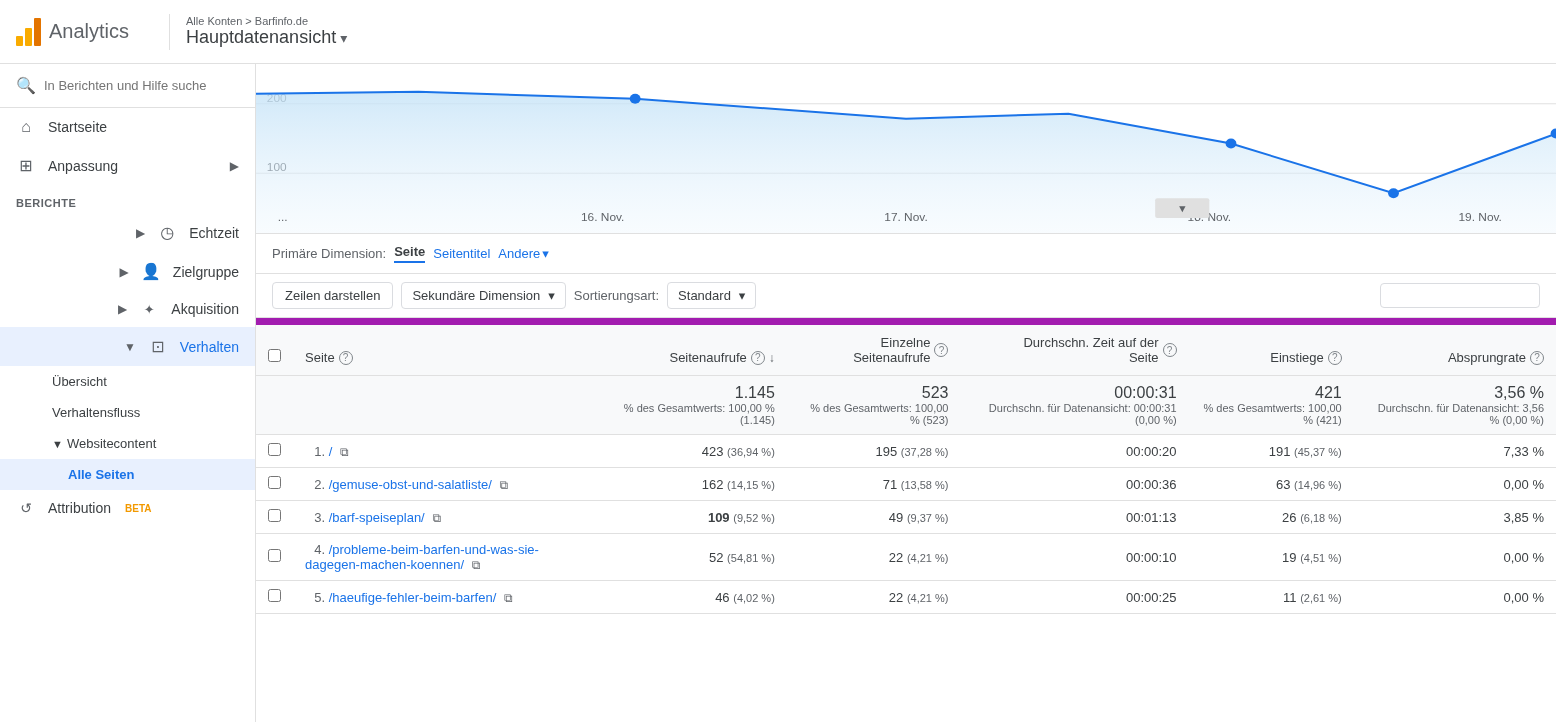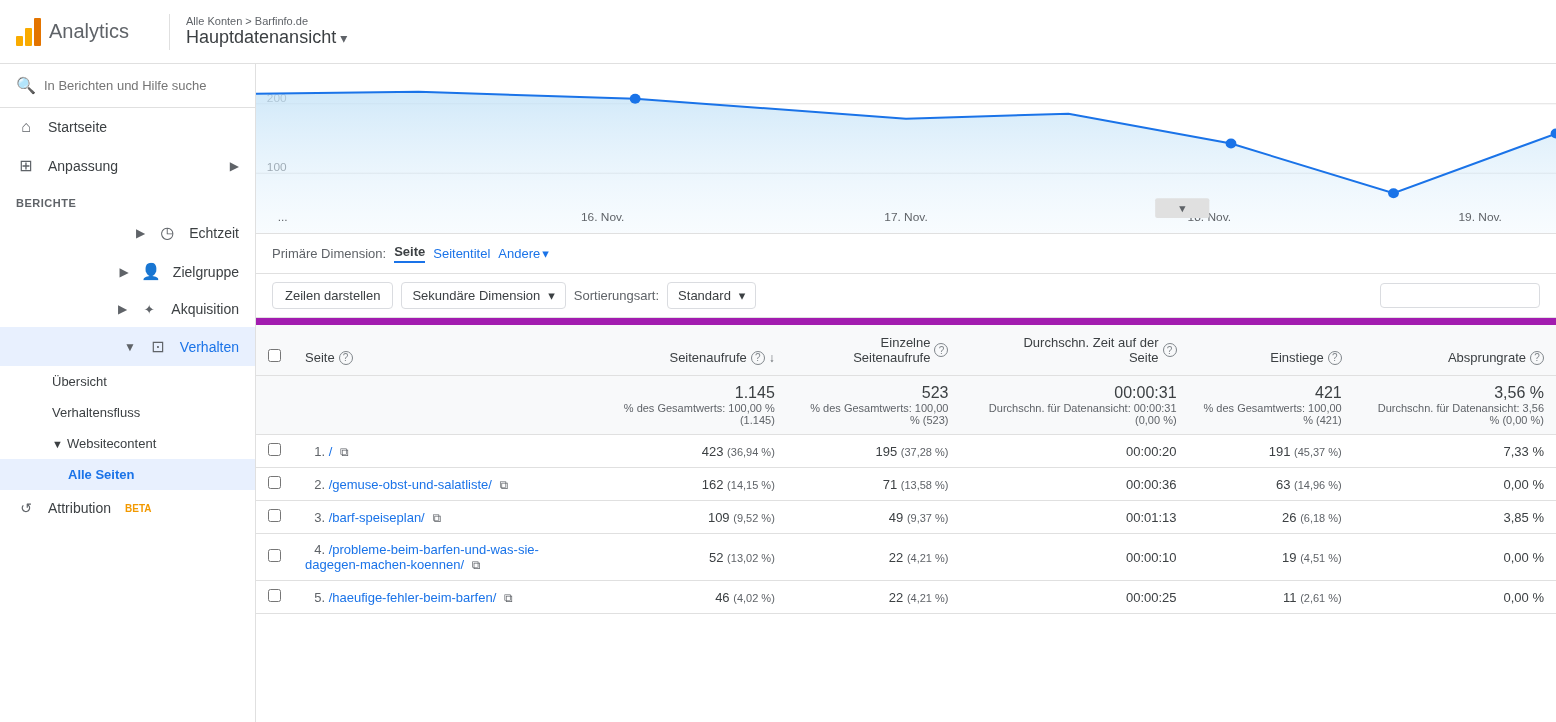--- a/index.html
+++ b/index.html
@@ -569,21 +569,21 @@
           <tr>
     <td class="checkbox-cell">
       <input type="checkbox" style="">
     </td>
     <td>
       <span class="row-num">3.</span>
       <a class="page-link" href="#"> /barf-speiseplan/</a>
       <span class="ext-link-icon">⧉</span>
     </td>
     <td class="right">
-      <span style="font-weight:400;">109</span>
+      <span style="font-weight:700;">109</span>
       <span style="font-size:11px;color:#5f6368;"> (9,52 %)</span>
     </td>
     <td class="right">
       <span style="font-weight:500;">49</span>
       <span style="font-size:11px;color:#5f6368;"> (9,37 %)</span>
     </td>
     <td class="right">
       <span>00:01:13</span>
     </td>
     <td class="right">
@@ -598,21 +598,21 @@
     <td class="checkbox-cell">
       <input type="checkbox" style="">
     </td>
     <td>
       <span class="row-num">4.</span>
       <a class="page-link" href="#"> /probleme-beim-barfen-und-was-sie-dagegen-machen-koennen/</a>
       <span class="ext-link-icon">⧉</span>
     </td>
     <td class="right">
       <span style="font-weight:500;">52</span>
-      <span style="font-size:11px;color:#5f6368;"> (13,02 %)</span>
+      <span style="font-size:11px;color:#5f6368;"> (54,81 %)</span>
     </td>
     <td class="right">
       <span style="font-weight:500;">22</span>
       <span style="font-size:11px;color:#5f6368;"> (4,21 %)</span>
     </td>
     <td class="right">
       <span>00:00:10</span>
     </td>
     <td class="right">
       <span style="font-weight:500;">19</span>

